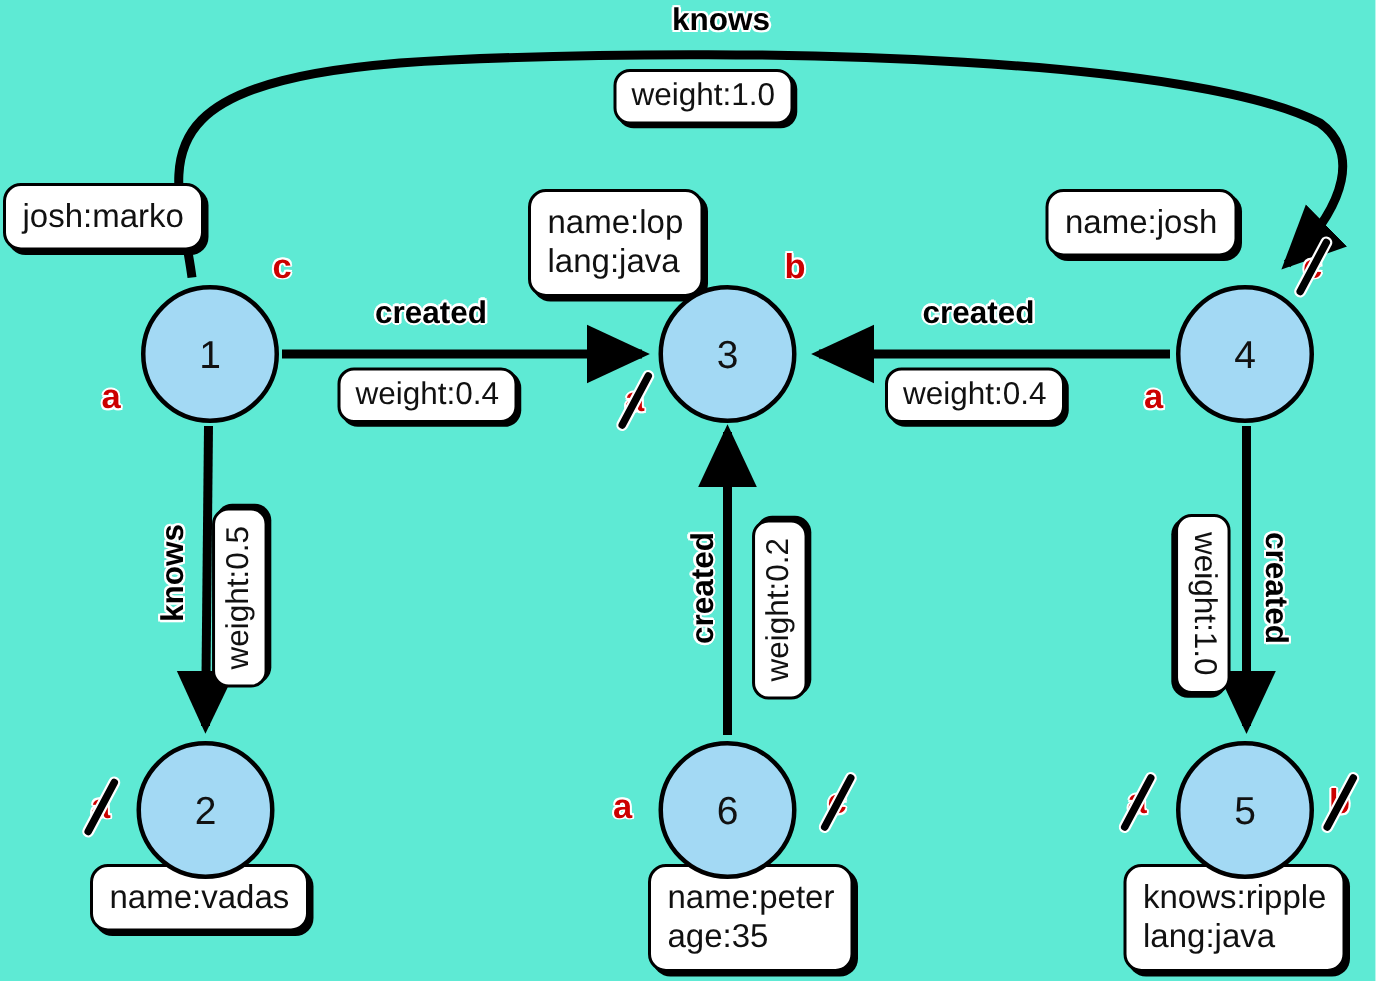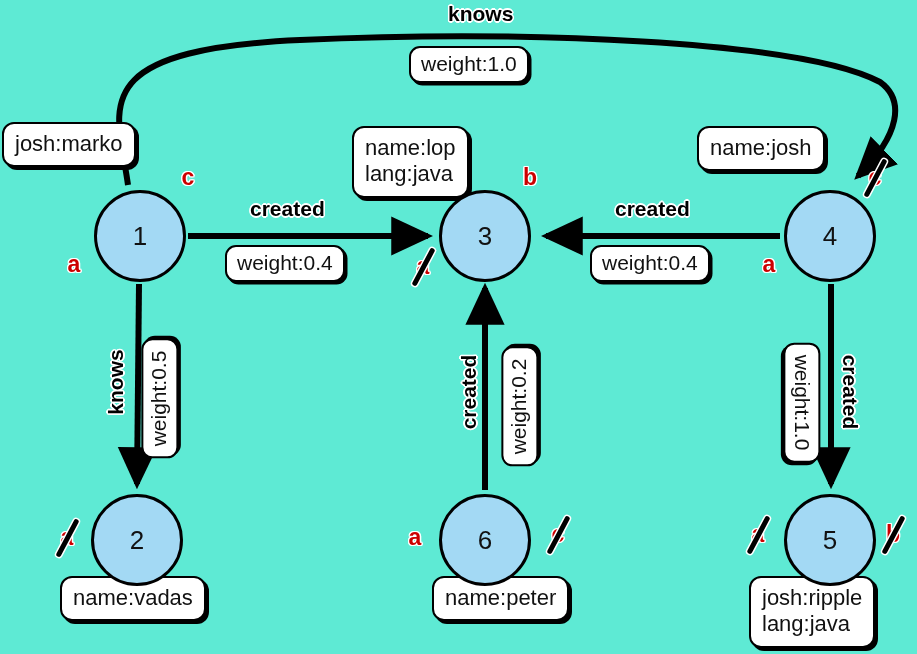--- a/index.html
+++ b/index.html
@@ -160,24 +160,25 @@
   <div class="prop" style="left:697px;top:126px;">
     <div>name:josh</div>
   </div>
 
   <div class="prop" style="left:60px;top:576px;">
     <div>name:vadas</div>
   </div>
 
   <div class="prop" style="left:404px;top:576px;margin-left:28px;">
     <div>name:peter</div>
+    <div>age:35</div>
   </div>
 
   <div class="prop" style="left:749px;top:576px;">
-    <div>josh:ripple</div>
+    <div>knows:ripple</div>
     <div>lang:java</div>
   </div>
 
   <div class="node" style="left:94px;top:190px;">1</div>
   <div class="node" style="left:439px;top:190px;">3</div>
   <div class="node" style="left:784px;top:190px;">4</div>
   <div class="node" style="left:91px;top:494px;">2</div>
   <div class="node" style="left:439px;top:494px;">6</div>
   <div class="node" style="left:784px;top:494px;">5</div>
 

